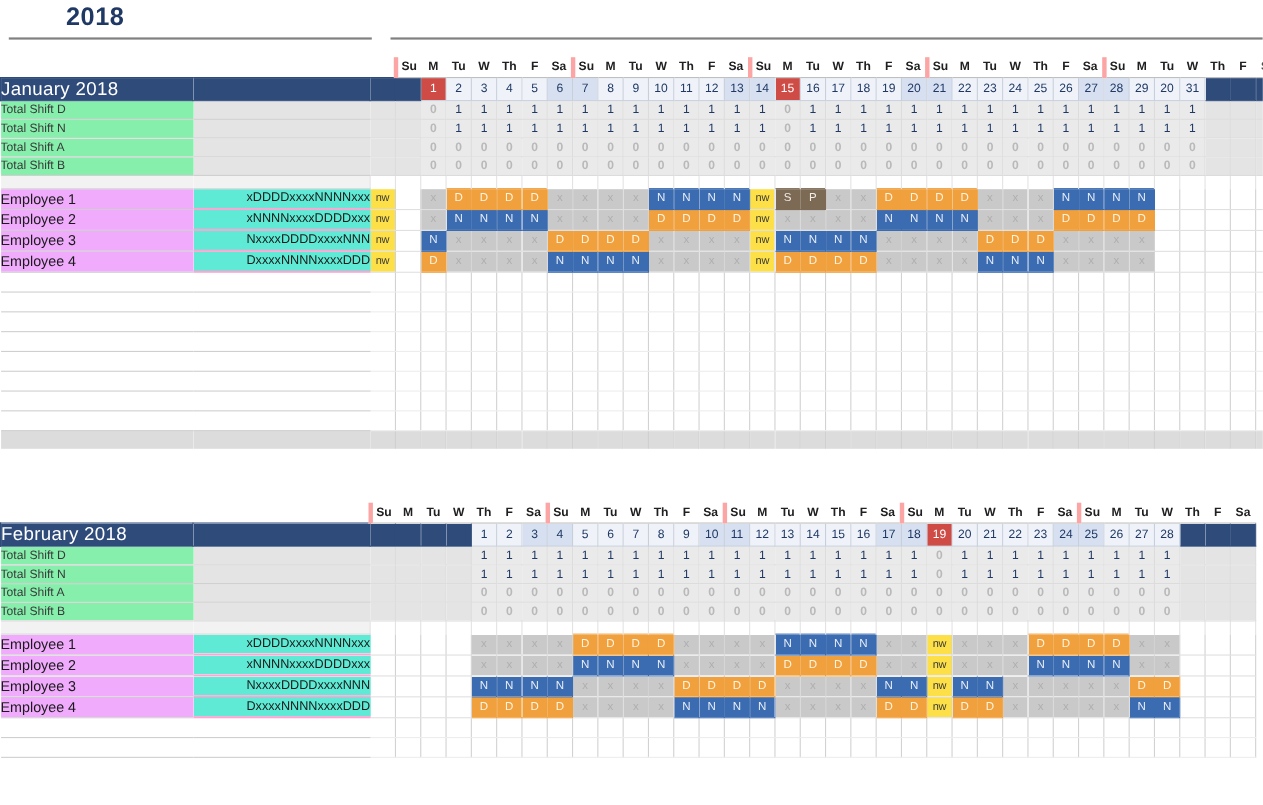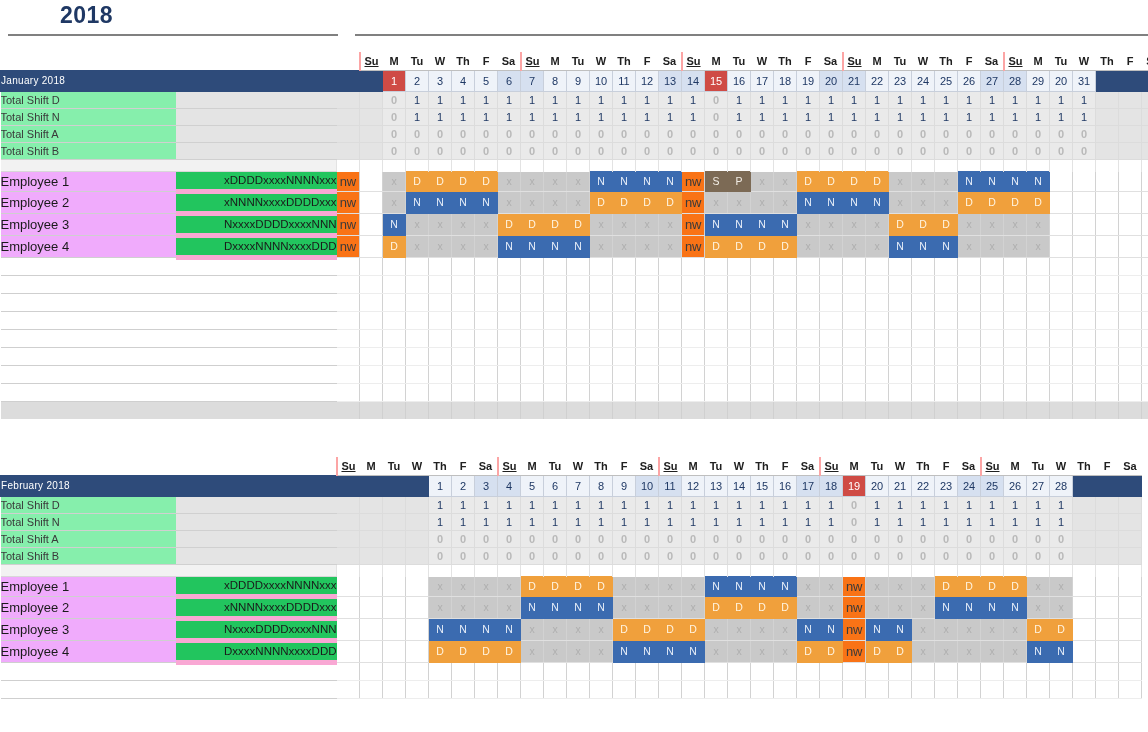--- a/index.html
+++ b/index.html
@@ -57,28 +57,28 @@
 
   
   tr.dowrow td {
     height: 18px; line-height: 18px;
     text-align: center; vertical-align: bottom;
     font-size: 11px; font-weight: bold; color: #202020;
     background: #ffffff;
     border: none;
   }
   tr.dowrow td.dow { border-bottom: 1px solid #bfbfbf; }
-  tr.dowrow td.wkstart { border-left: 2px solid #fca5a5; text-decoration: underline; }
+  tr.dowrow td.wkstart { border-left: 4px solid #fca5a5; }
   tr.dowrow td.blankhdr { border: none; background: #ffffff; }
 
   
   tr.monthrow td { height: 20px; }
   td.monthname {
     background: #2E4B7A; color: #ffffff;
-    font-size: 10px; font-weight: bold;
+    font-size: 17px; font-weight: bold;
     padding-left: 6px; line-height: 20px;
     letter-spacing: .3px;
     border: 1px solid #2E4B7A;
   }
   td.monthpad { background: #2E4B7A; border: 1px solid #2E4B7A; }
   td.daynum {
     text-align: center; line-height: 20px;
     font-size: 11px; font-weight: bold; color: #1F3864;
     background: #EFF3F9;
     border: 1px solid #c8cfdb;
@@ -116,37 +116,37 @@
   td.empname {
     font-size: 13px; color: #1a1a1a;
     padding-left: 6px; line-height: 17px;
     background: #f0abfc;
     border-bottom: 1px solid #cfcfcf;
     border-top: 1px solid #e8e8e8;
   }
   td.emppatt {
     font-size: 11.5px; color: #1a1a1a;
     text-align: right; padding-right: 4px; line-height: 17px;
-    background: #22c55e;
-    border-bottom: 5px solid #f9a8d4;
+    background: #5eead4;
+    border-bottom: 2px solid #f9a8d4;
     border-top: 1px solid #e8e8e8;
   }
   td.cell {
     text-align: center; line-height: 17px;
     font-size: 10.5px; font-weight: bold;
     border-right: 1px solid #d2d2d2;
     border-bottom: 1px solid #e0e0e0;
     background: #ffffff;
   }
   td.cell.v-x   { background: #C9C9C9; color: #AFAFAF; }
   td.cell.v-D   { background: #F0A03C; color: #FFF4E2; border: 1px solid #F0A03C;}
   td.cell.v-N   { background: #3B6BB0; color: #E8EFF9; border: 1px solid #3B6BB0;}
   td.cell.v-S,
   td.cell.v-P   { background: #7C6A55; color: #F2EDE5; border: 1px solid #7C6A55;}
-  td.cell.v-nw  { background: #f97316; color: #3a3a3a; font-size: 13px; letter-spacing: -0.3px;}
+  td.cell.v-nw  { background: #fde047; color: #3a3a3a; font-size: 10px; letter-spacing: -0.3px;}
   td.cell.v-empty { background: #ffffff; }
   td.cell.v-pad   { background: #ffffff; }
 
   
   tr.fillrow td { height: 18px; }
   td.fillname {
     background: #ffffff;
     border-bottom: 1px solid #cfcfcf;
   }
   td.fillcell {

